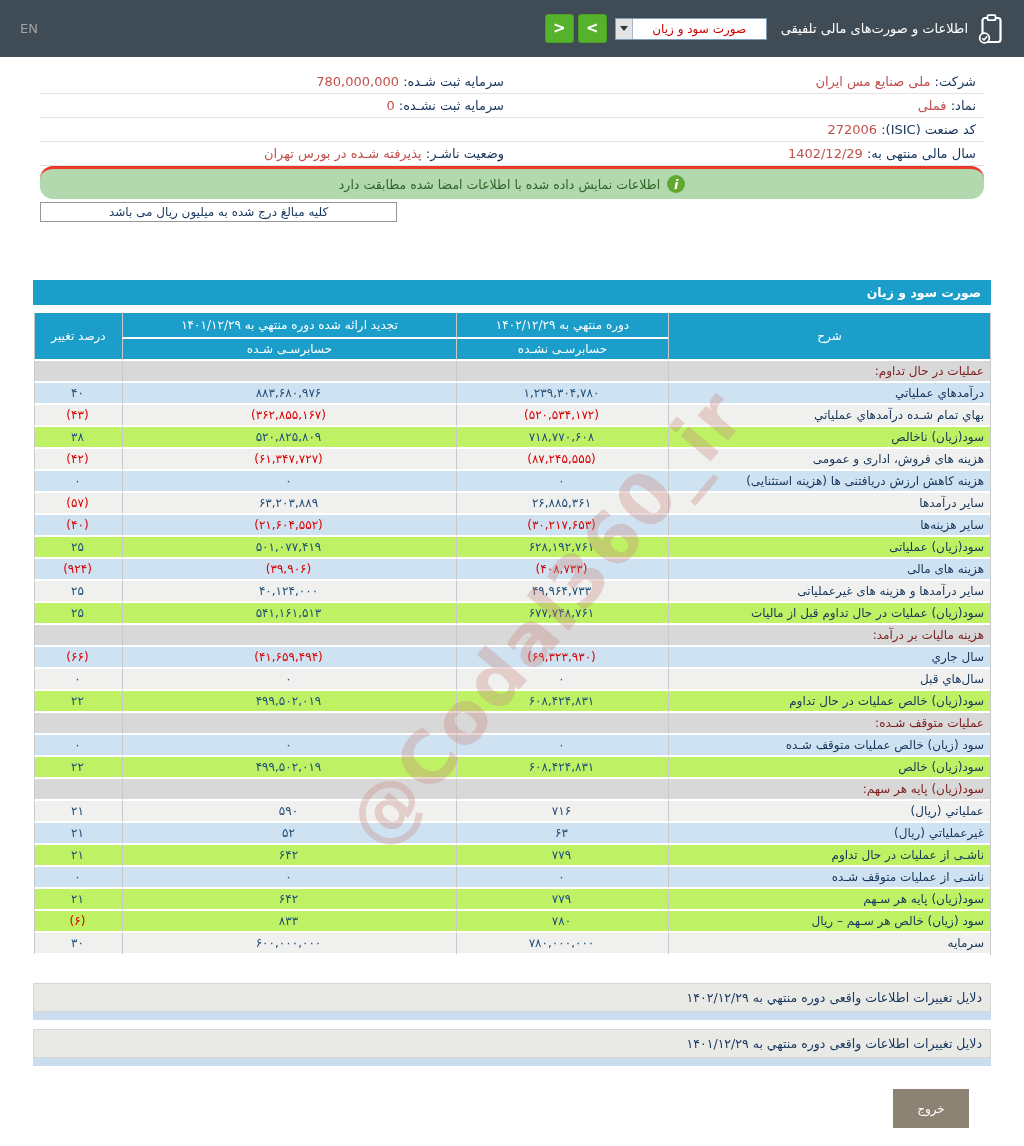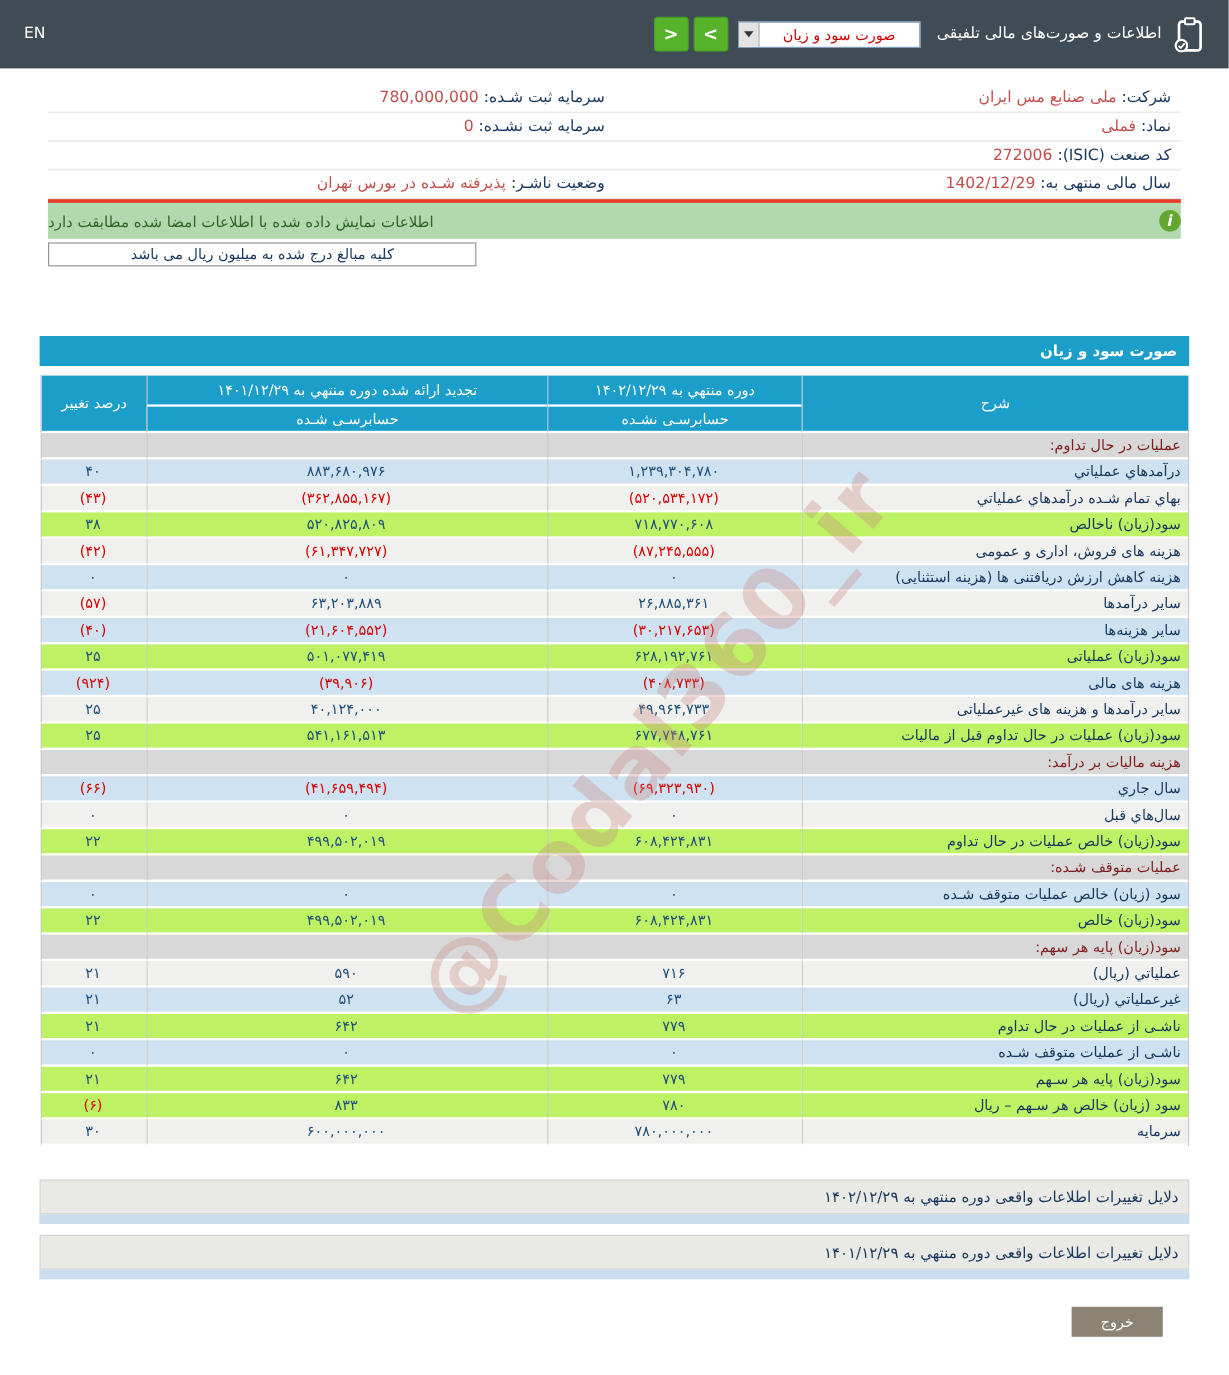--- a/index.html
+++ b/index.html
@@ -34,37 +34,37 @@
     border-top: 5px solid #333;
   }
   .nav-btn {
     width: 29px; height: 29px; margin-left: 4px;
     background: #55b22a; border: 1px solid #4a9e24; border-radius: 3px;
     color: #fff; font-size: 15px; font-weight: bold; line-height: 1;
     cursor: pointer; display:flex; align-items:center; justify-content:center;
     font-family: "DejaVu Sans", sans-serif;
   }
   .en-link {
-    margin-right: auto; color: #ffffff; font-size: 13px;
+    margin-right: auto; color: #a3a3a3; font-size: 13px;
     text-underline-offset: 4px; cursor: pointer;
     direction: ltr;
   }
   
   .info { margin: 13px 40px 0 40px; }
   .info-row { display: flex; border-bottom: 1px solid #e3e3e3; min-height: 24px; align-items: center; }
   .info-cell { font-size: 13px; padding: 2px 8px; }
   .info-cell.right { width: 50%; }
   .info-cell.left  { width: 50%; }
   .info-cell .lbl { color: #16365c; }
   .info-cell .val { color: #c0504d; }
   
   .greenbar {
     margin: 0 40px; border-top: 3px solid #e8392b;
     background: #b2d8ae; height: 33px;
-    display: flex; align-items: center; justify-content: space-between; gap: 7px;
+    display: flex; align-items: center; justify-content: center; gap: 7px; border-radius: 13px;
   }
   .greenbar .txt { color: #2f6627; font-size: 12.5px; }
   .info-badge {
     width: 18px; height: 18px; border-radius: 50%; background: #62a830;
     color: #fff; font-size: 13px; font-weight: bold; font-style: italic;
     display: flex; align-items: center; justify-content: center;
   }
   .info-badge::before { content: "i"; }
   .notebox-wrap { margin: 3px 40px 0 40px; display: flex; }
   .notebox2 {
@@ -113,21 +113,21 @@
   
   .footer { margin: 28px 33px 0 33px; }
   .reason-block { margin-bottom: 9px; }
   .reason-row {
     background: #e9e9e6; border: 1px solid #d6d6d3;
     height: 29px; line-height: 27px; font-size: 12.5px; color: #16365c;
     padding-right: 8px;
   }
   .reason-strip { background: #c9ddee; border: 1px solid #c9ddee; border-top: none; height: 8px; }
   .exit-btn {
-    margin: 14px 22px 0 0; width: 76px; height: 25px;
+    margin: 14px 22px 0 0; width: 76px; height: 39px;
     background: #8d8374; color: #fff; border: none; font-size: 12px;
     font-family: "DejaVu Sans", sans-serif; cursor: pointer;
   }
 </style>
 </head>
 <body>
 
 <header class="topbar">
   <span class="clip-icon">
     <svg width="26" height="30" viewBox="0 0 26 30">

